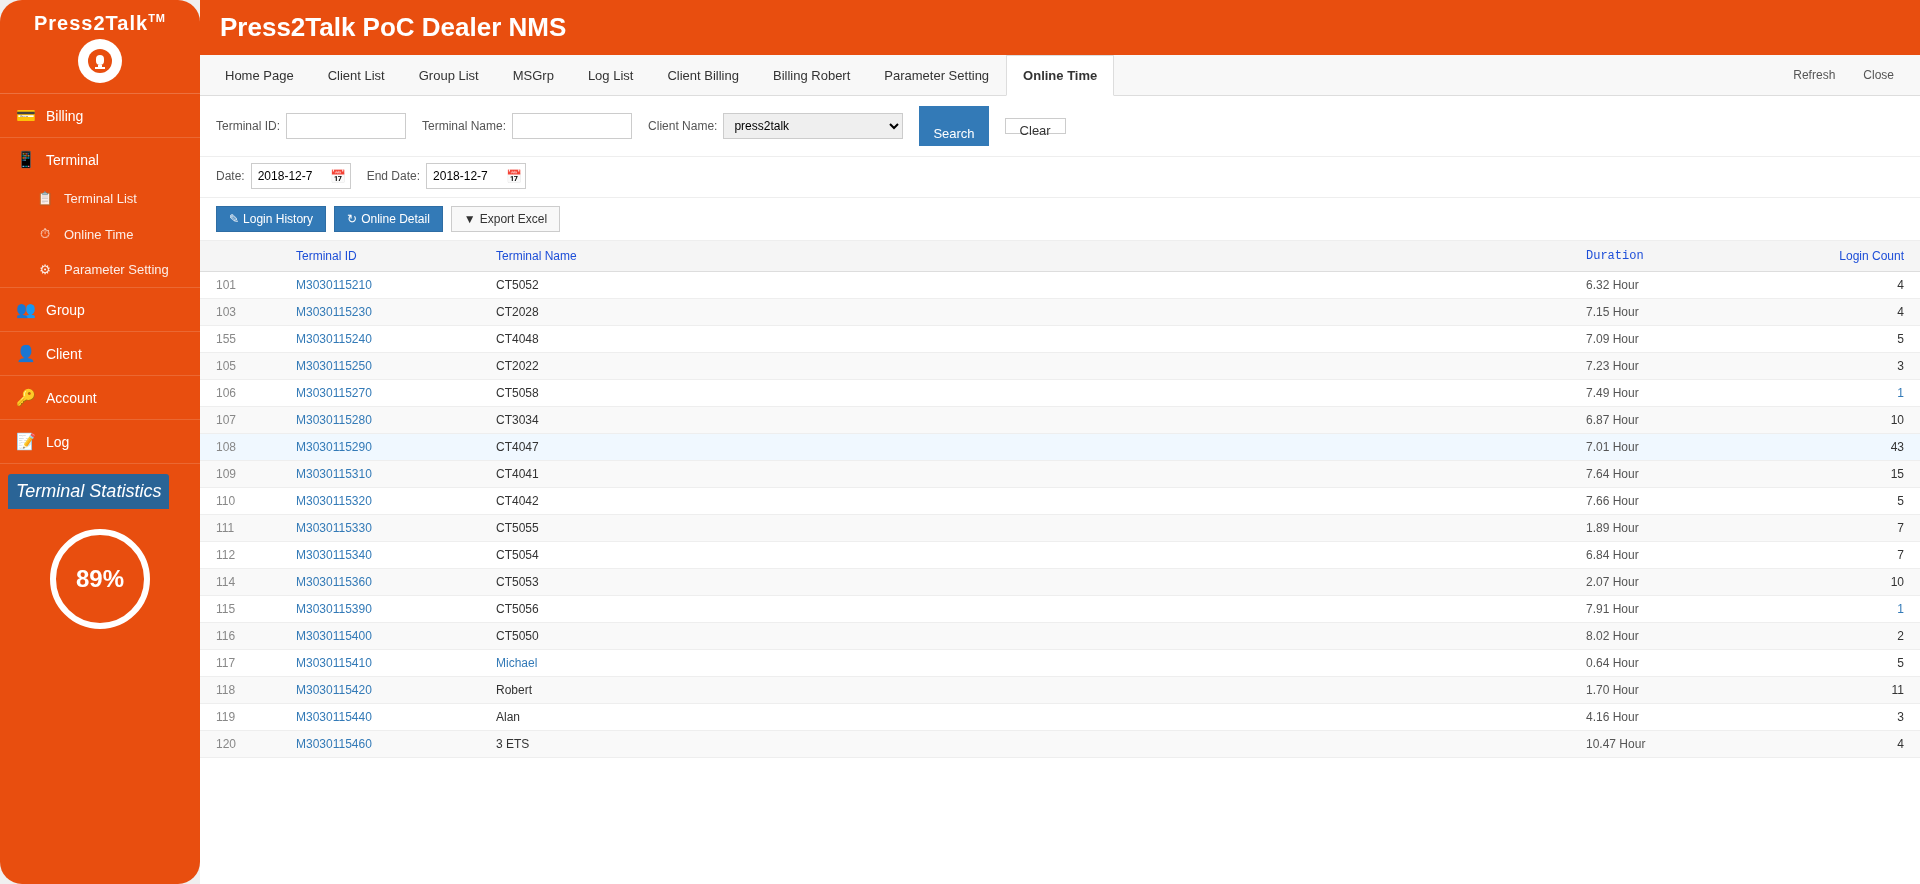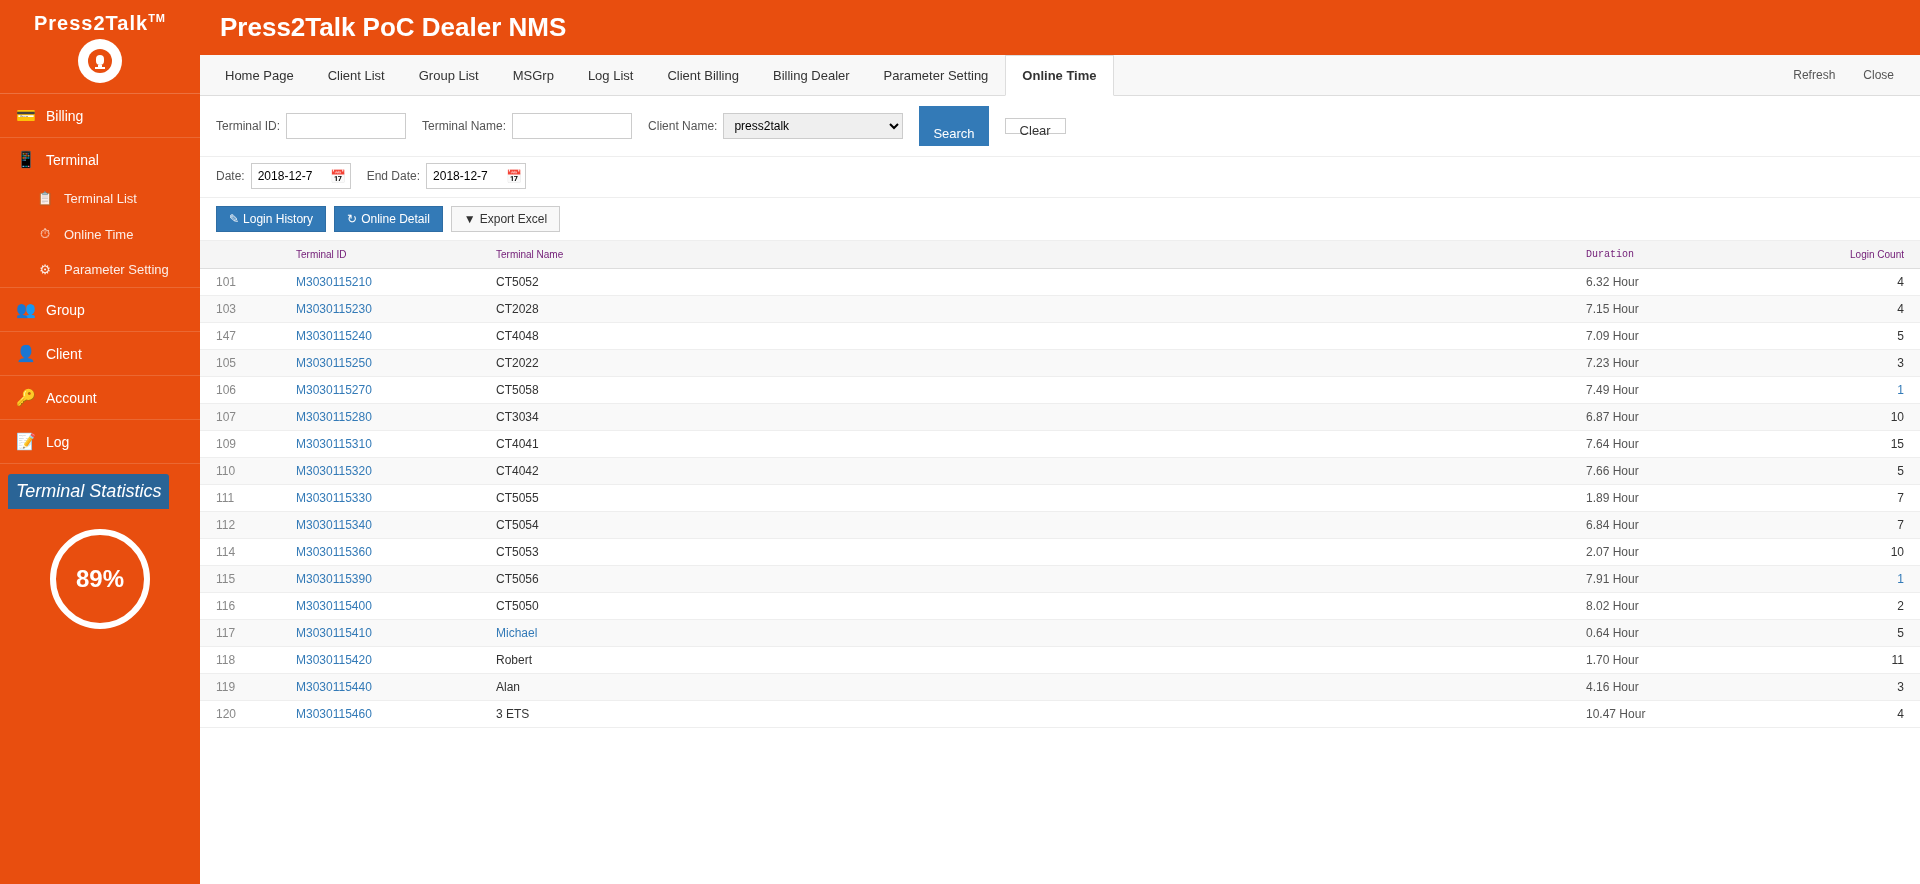--- a/index.html
+++ b/index.html
@@ -7,20 +7,21 @@
 
     
     #sidebar {
       width: 200px;
       min-width: 200px;
       background: #e84e0f;
       color: white;
       display: flex;
       flex-direction: column;
       height: 884px;
+      border-radius: 22px;
     }
     #logo-area {
       display: flex;
       flex-direction: column;
       align-items: center;
       padding: 12px 0 10px 0;
       border-bottom: 1px solid rgba(255,255,255,0.2);
     }
     #logo-title {
       font-size: 20px;
@@ -140,22 +141,22 @@
     }
     .action-btn.blue { background: #337ab7; color: white; border-color: #2e6da4; }
 
     
     #table-container {
       flex: 1; overflow-y: auto;
     }
     table { width: 100%; border-collapse: collapse; }
     thead tr { background: #f5f5f5; }
     thead th {
-      padding: 8px 16px; text-align: left; font-size: 10px; font-weight: normal;
-      color: #701a75; border-bottom: 1px solid #ddd;
+      padding: 8px 16px; text-align: left; font-size: 12px; font-weight: normal;
+      color: #1d4ed8; border-bottom: 1px solid #ddd;
     }
     tbody tr { border-bottom: 1px solid #eee; }
     tbody tr:nth-child(even) { background: #f9f9f9; }
     tbody tr.highlighted { background: #f0f8ff; }
     tbody td { padding: 6px 16px; font-size: 12px; color: #333; }
     .td-id { color: #888; width: 80px; }
     .td-terminal-id { color: #337ab7; }
     .td-terminal-name { color: #333; }
     .td-terminal-name.special { color: #337ab7; }
     .td-duration { color: #555; }
@@ -257,21 +258,21 @@
   </div>
 
   <div id="nav-tabs">
     <div id="nav-tabs-left">
       <div class="nav-tab">Home Page</div>
       <div class="nav-tab">Client List</div>
       <div class="nav-tab">Group List</div>
       <div class="nav-tab">MSGrp</div>
       <div class="nav-tab">Log List</div>
       <div class="nav-tab">Client Billing</div>
-      <div class="nav-tab">Billing Dealer</div>
+      <div class="nav-tab">Billing Robert</div>
       <div class="nav-tab">Parameter Setting</div>
       <div class="nav-tab active">Online Time</div>
     </div>
     <div id="nav-tabs-right">
       <button class="nav-action-btn">Refresh</button>
       <button class="nav-action-btn">Close</button>
     </div>
   </div>
 
   <div id="content">
@@ -347,21 +348,21 @@
               <td class="td-login black">4</td>
             </tr>
             <tr>
               <td class="td-id">103</td>
               <td class="td-terminal-id">M3030115230</td>
               <td class="td-terminal-name">CT2028</td>
               <td class="td-duration">7.15 Hour</td>
               <td class="td-login black">4</td>
             </tr>
             <tr>
-              <td class="td-id">147</td>
+              <td class="td-id">155</td>
               <td class="td-terminal-id">M3030115240</td>
               <td class="td-terminal-name">CT4048</td>
               <td class="td-duration">7.09 Hour</td>
               <td class="td-login black">5</td>
             </tr>
             <tr>
               <td class="td-id">105</td>
               <td class="td-terminal-id">M3030115250</td>
               <td class="td-terminal-name">CT2022</td>
               <td class="td-duration">7.23 Hour</td>
@@ -374,20 +375,27 @@
               <td class="td-duration">7.49 Hour</td>
               <td class="td-login">1</td>
             </tr>
             <tr>
               <td class="td-id">107</td>
               <td class="td-terminal-id">M3030115280</td>
               <td class="td-terminal-name">CT3034</td>
               <td class="td-duration">6.87 Hour</td>
               <td class="td-login black">10</td>
             </tr>
+            <tr class="highlighted">
+              <td class="td-id">108</td>
+              <td class="td-terminal-id">M3030115290</td>
+              <td class="td-terminal-name">CT4047</td>
+              <td class="td-duration">7.01 Hour</td>
+              <td class="td-login black">43</td>
+            </tr>
             <tr>
               <td class="td-id">109</td>
               <td class="td-terminal-id">M3030115310</td>
               <td class="td-terminal-name">CT4041</td>
               <td class="td-duration">7.64 Hour</td>
               <td class="td-login black">15</td>
             </tr>
             <tr>
               <td class="td-id">110</td>
               <td class="td-terminal-id">M3030115320</td>

